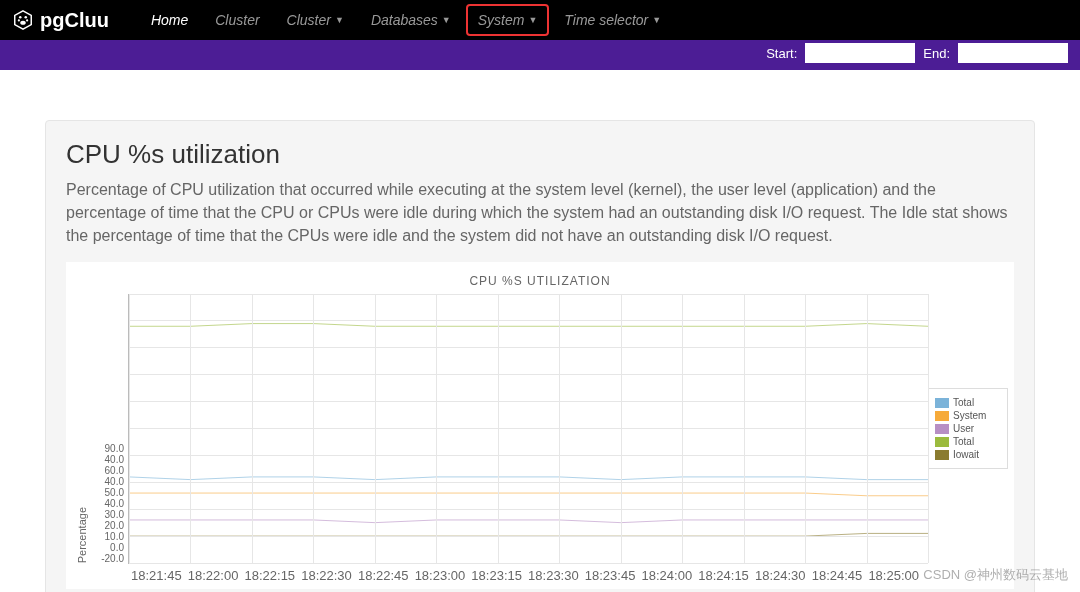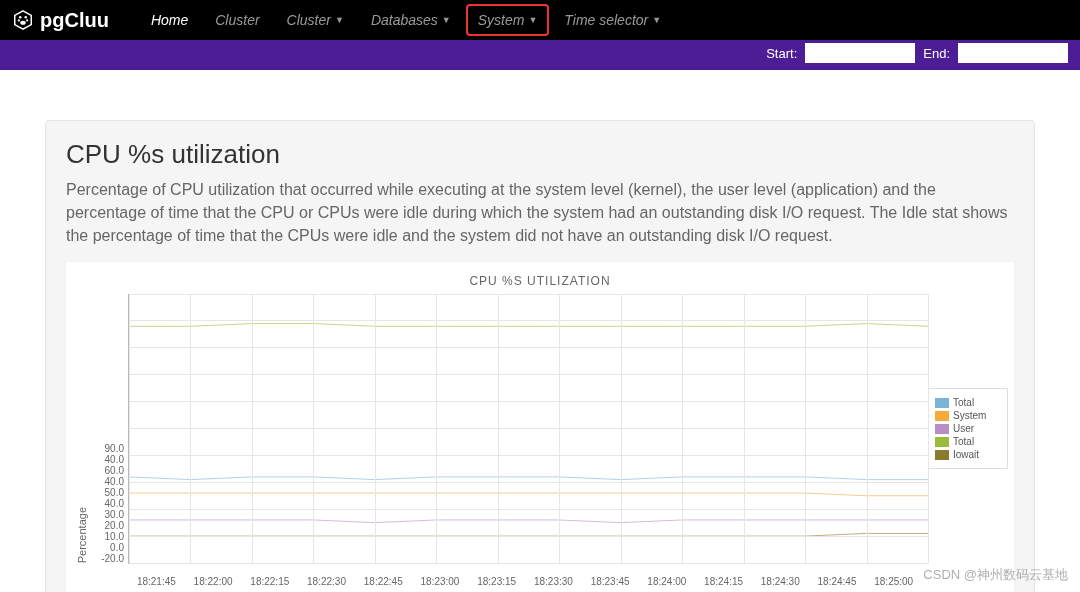--- a/index.html
+++ b/index.html
@@ -23,21 +23,21 @@
   .plot-row { display: flex; align-items: flex-end; }
   .ylabel { writing-mode: vertical-rl; transform: rotate(180deg); font-size: 11px; color: #666; padding: 0 4px; display: flex; align-items: center; justify-content: center; }
   .yticks { display: flex; flex-direction: column; justify-content: space-between; font-size: 10px; color: #666; text-align: right; padding-right: 4px; width: 36px; }
   .plot { position: relative; flex: 1; height: 270px; border-left: 1px solid #bbb; border-bottom: 1px solid #bbb; }
   .grid-h, .grid-v { position: absolute; background: #e6e6e6; }
   .grid-h { left: 0; right: 0; height: 1px; }
   .grid-v { top: 0; bottom: 0; width: 1px; }
   .legend { width: 80px; padding-left: 8px; font-size: 10px; color: #555; border:1px solid #ddd; height:fit-content; align-self:center; background:#fff; padding:6px; }
   .legend-row { display: flex; align-items: center; gap: 4px; margin: 2px 0; }
   .swatch { width: 14px; height: 10px; }
-  .xticks { display: flex; justify-content: space-between; font-size: 10px; color: #666; margin-left: 56px; margin-right: 86px; padding-top: 4px; margin-top: 8px; }
+  .xticks { display: flex; justify-content: space-between; font-size: 13px; color: #666; margin-left: 56px; margin-right: 86px; padding-top: 4px; }
   .xticks span { flex:1; text-align:center; white-space:nowrap; }
   svg.lines { position: absolute; left: 0; top: 0; width: 100%; height: 100%; }
   .red-box { position: absolute; left: 18px; right: 18px; bottom: 8px; height: 18px; border: 2px solid #e33; border-radius: 9px; }
   .watermark { position: fixed; right: 12px; bottom: 8px; color: rgba(120,120,120,.6); font-size: 13px; }
 </style>
 </head>
 <body>
 
 <div class="navbar">
   <div class="brand">

